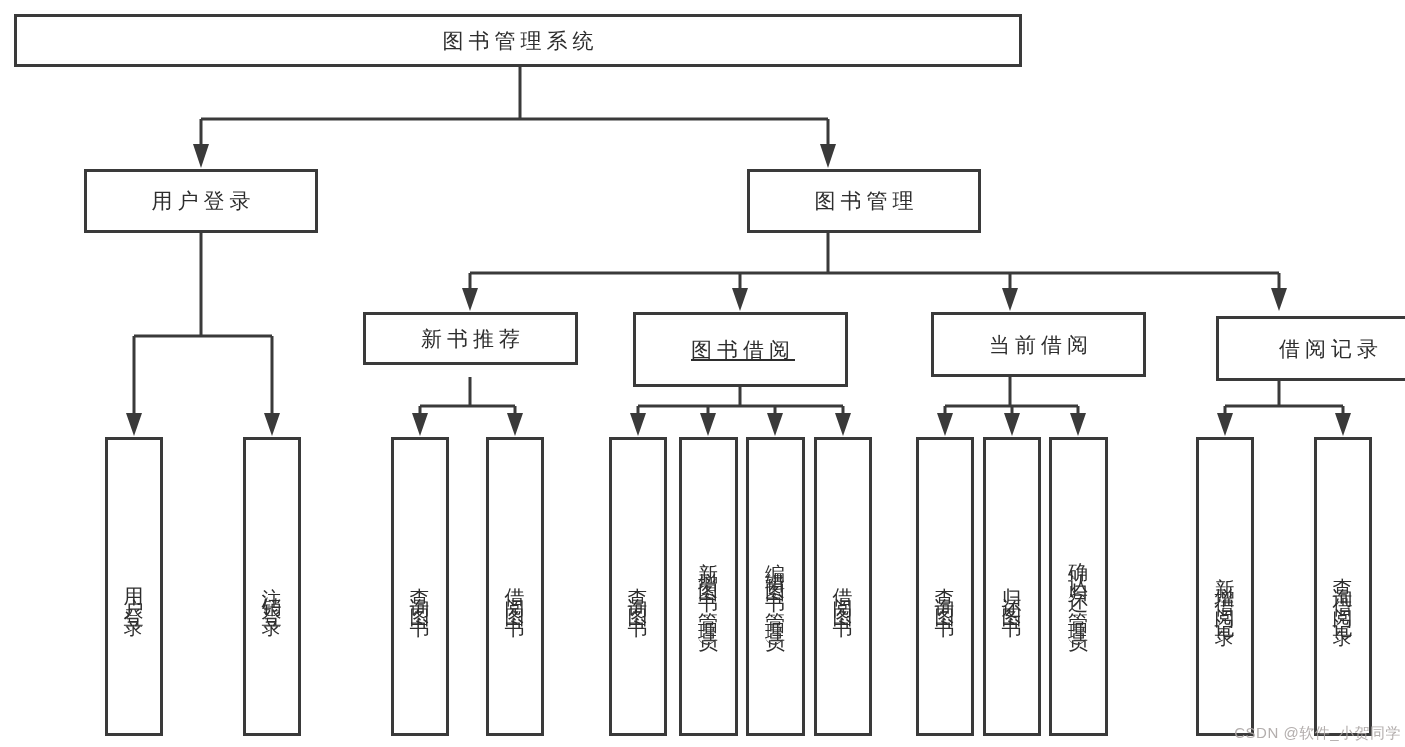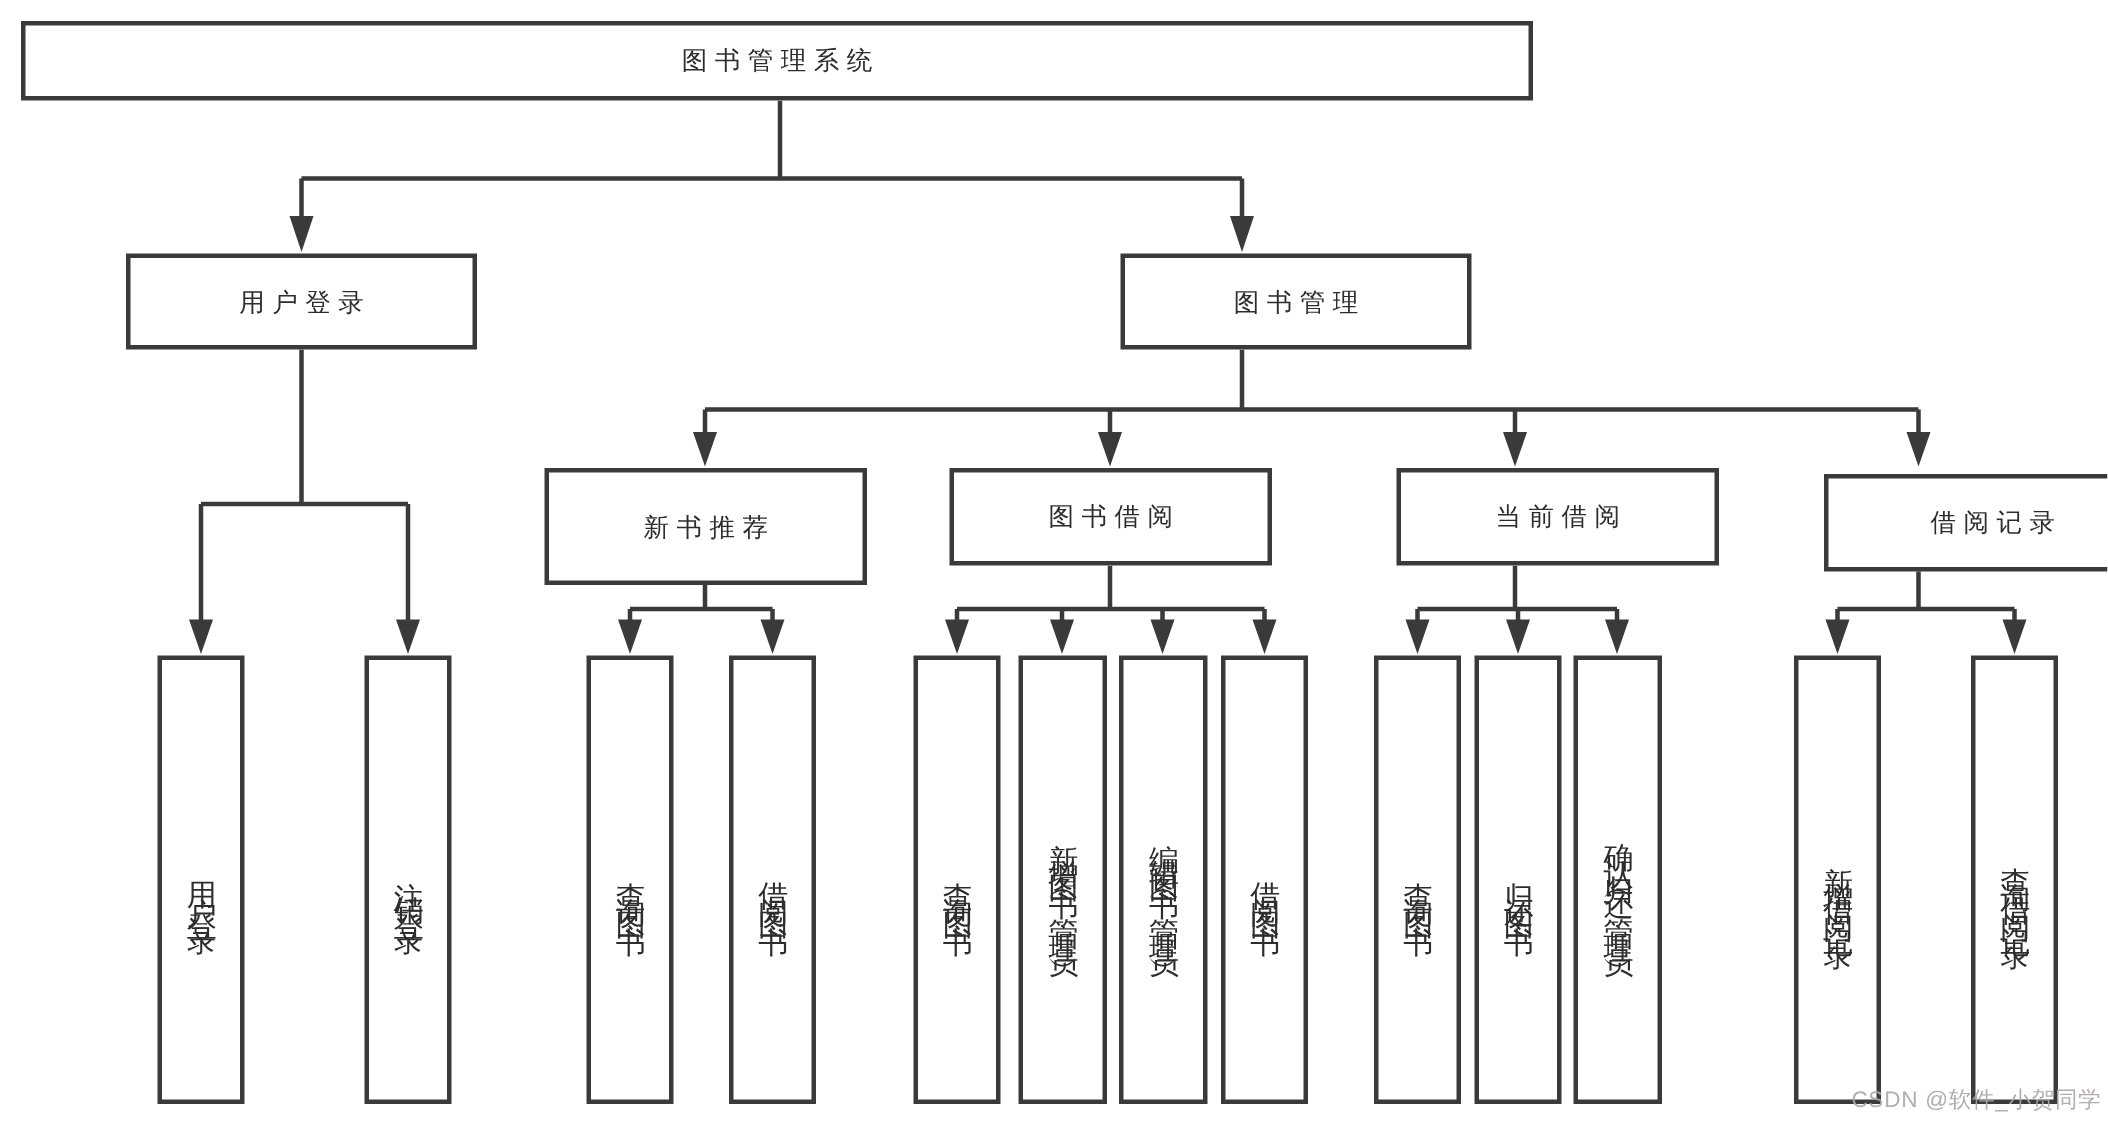--- a/index.html
+++ b/index.html
@@ -18,21 +18,21 @@
     box-sizing: border-box;
     background: #ffffff;
     border: 3px solid #3a3a3a;
     color: #2d2d2d;
     display: flex;
     align-items: center;
     justify-content: center;
     z-index: 1;
   }
   .h {
-    font-size: 17px;
+    font-size: 21px;
     letter-spacing: 5px;
     padding-left: 5px; 
     white-space: nowrap;
   }
   .v {
     writing-mode: vertical-rl;
     text-orientation: mixed;
     font-size: 20px;
     letter-spacing: 10px;
     line-height: 1.1;
@@ -100,22 +100,22 @@
       <polygon points="1217,413 1233,413 1225,436"></polygon>
       <polygon points="1335,413 1351,413 1343,436"></polygon>
     </g>
   </svg>
 
   <div class="box h" style="left:14px; top:14px; width:1008px; height:53px;">图书管理系统</div>
 
   <div class="box h" style="left:84px; top:169px; width:234px; height:64px;">用户登录</div>
   <div class="box h" style="left:711px; top:169px; width:234px; height:64px;margin-left:36px;">图书管理</div>
 
-  <div class="box h" style="left:363px; top:312px; width:215px; height:78px;">新书推荐</div>
-  <div class="box h" style="left:633px; top:312px; width:215px; height:65px;">图书借阅</div>
+  <div class="box h" style="left:363px; top:312px; width:215px; height:53px;">新书推荐</div>
+  <div class="box h" style="left:633px; top:312px; width:215px; height:75px;text-decoration:underline;">图书借阅</div>
   <div class="box h" style="left:931px; top:312px; width:215px; height:65px;">当前借阅</div>
   <div class="box h" style="left:1172px; top:316px; width:225px; height:65px;margin-left:44px;">借阅记录</div>
 
   <div class="box v" style="left:105px; top:437px; width:58px; height:299px;">用户登录</div>
   <div class="box v" style="left:243px; top:437px; width:58px; height:299px;">注销登录</div>
 
   <div class="box v" style="left:391px; top:437px; width:58px; height:299px;">查询图书</div>
   <div class="box v" style="left:486px; top:437px; width:58px; height:299px;">借阅图书</div>
 
   <div class="box v" style="left:609px; top:437px; width:58px; height:299px;">查询图书</div>

